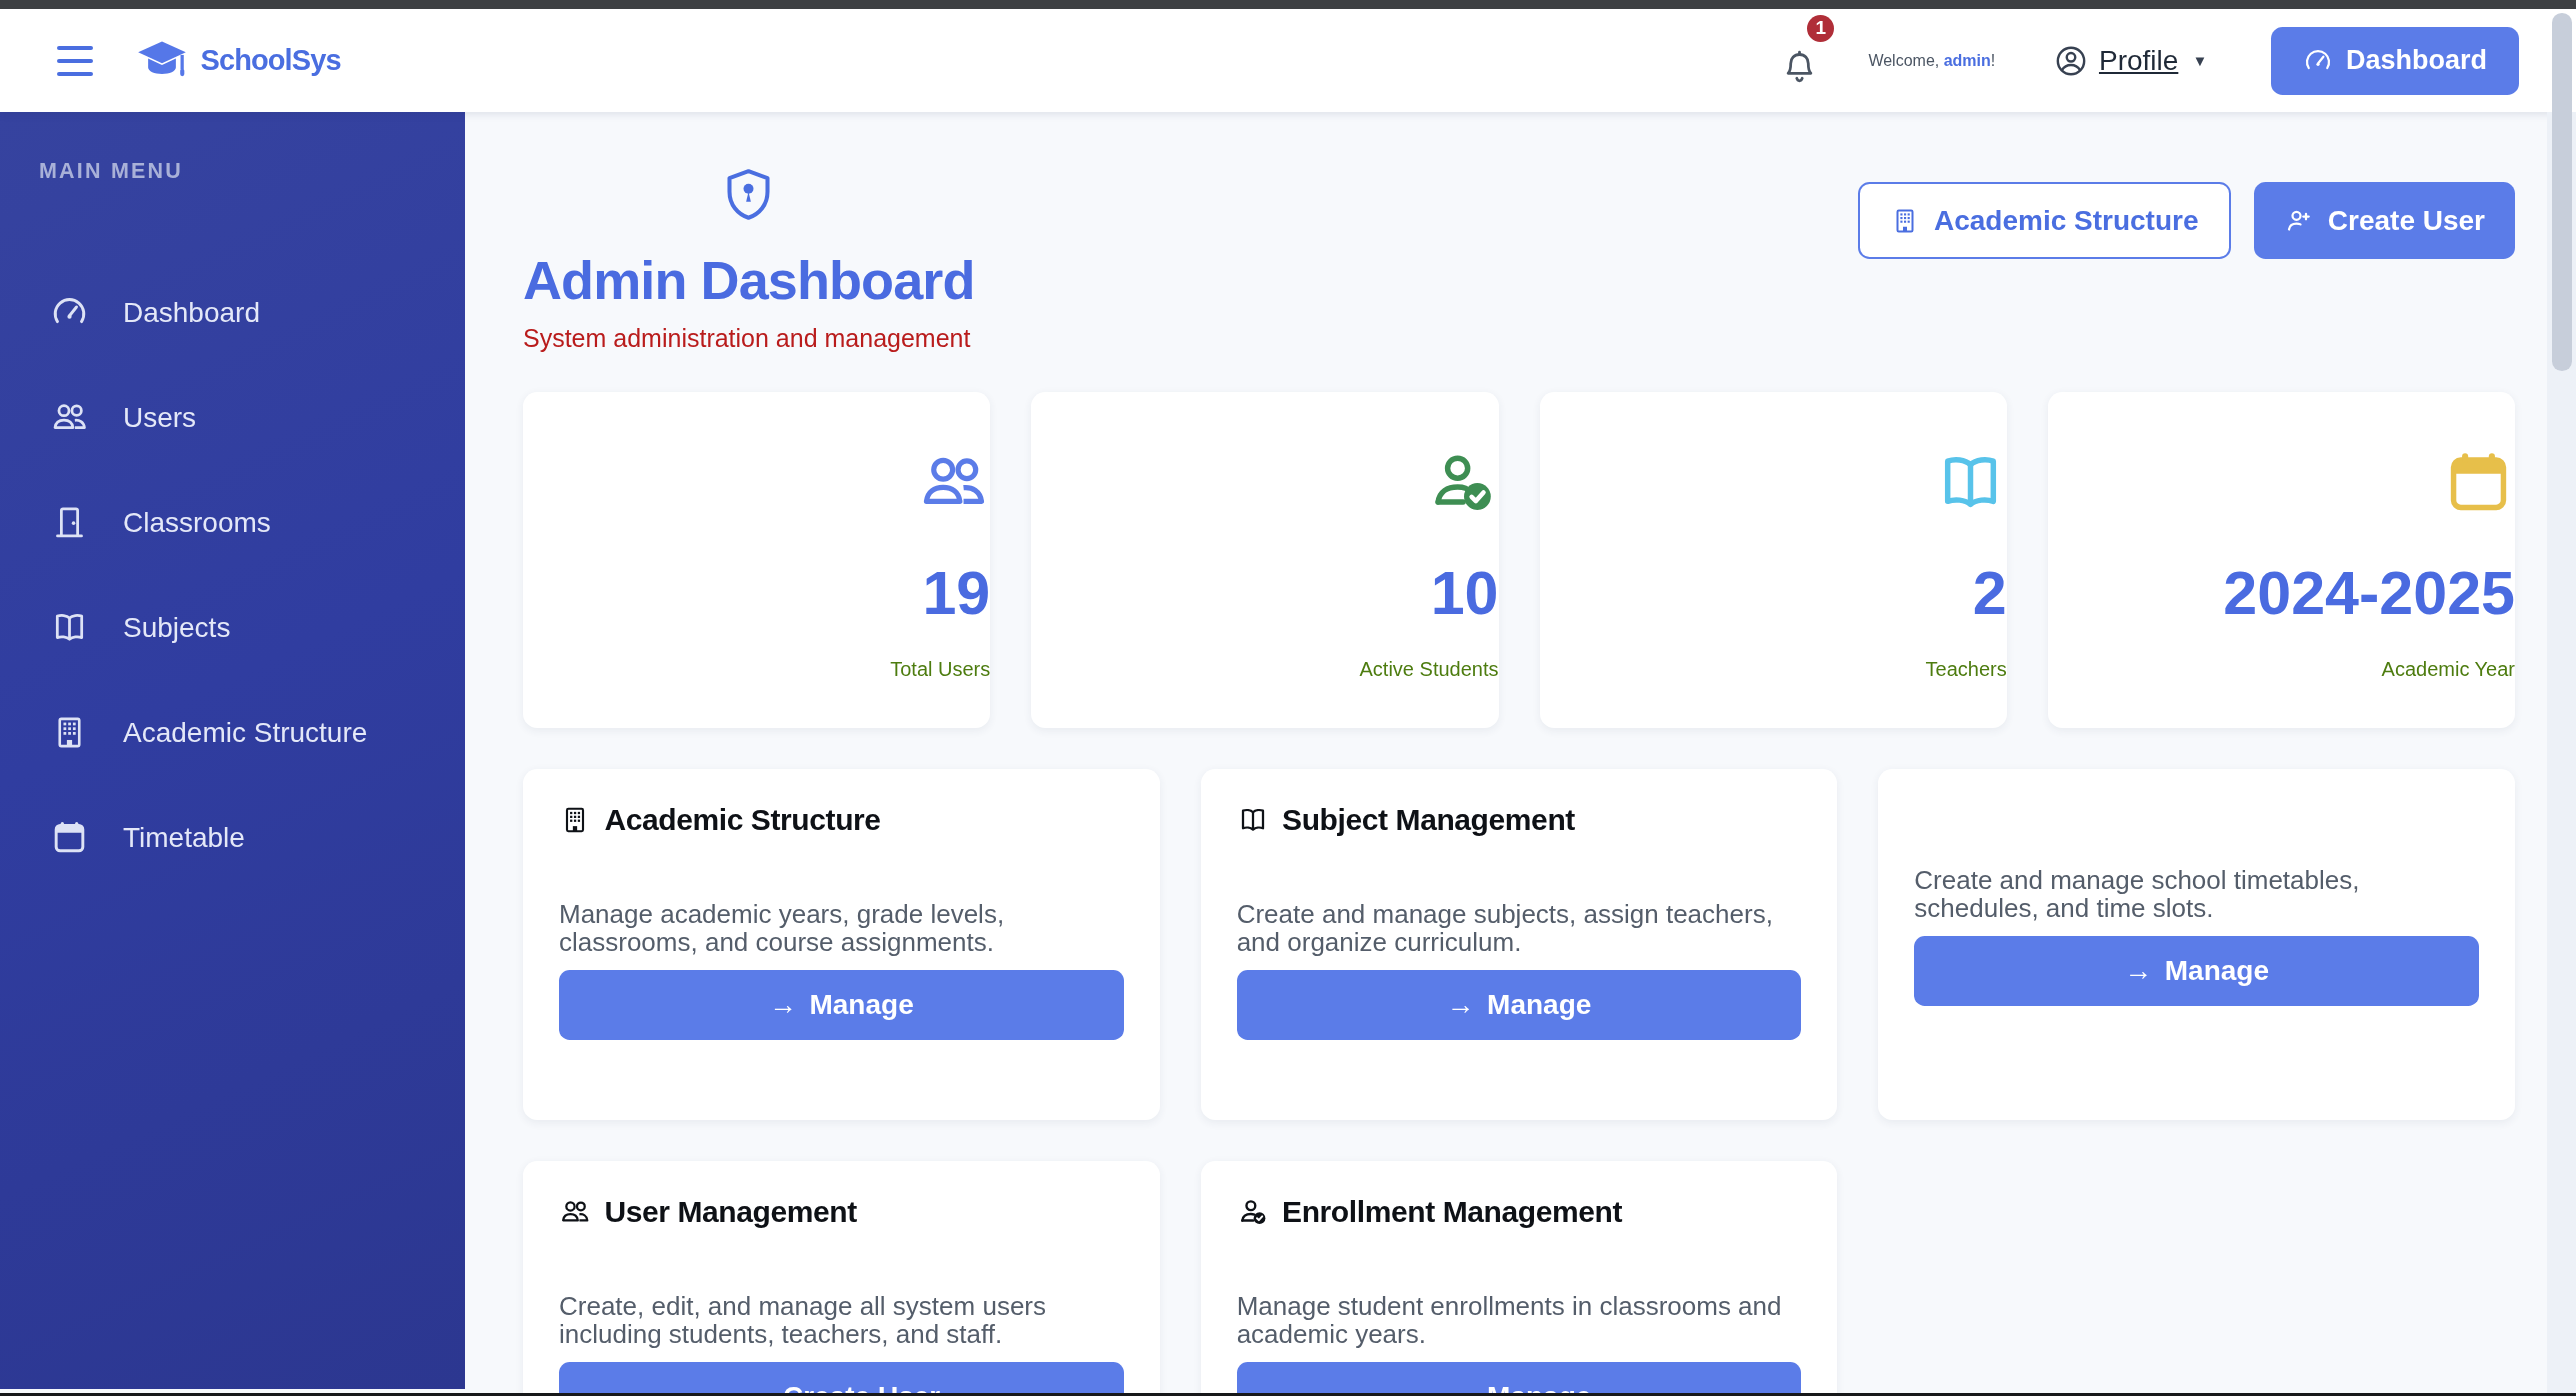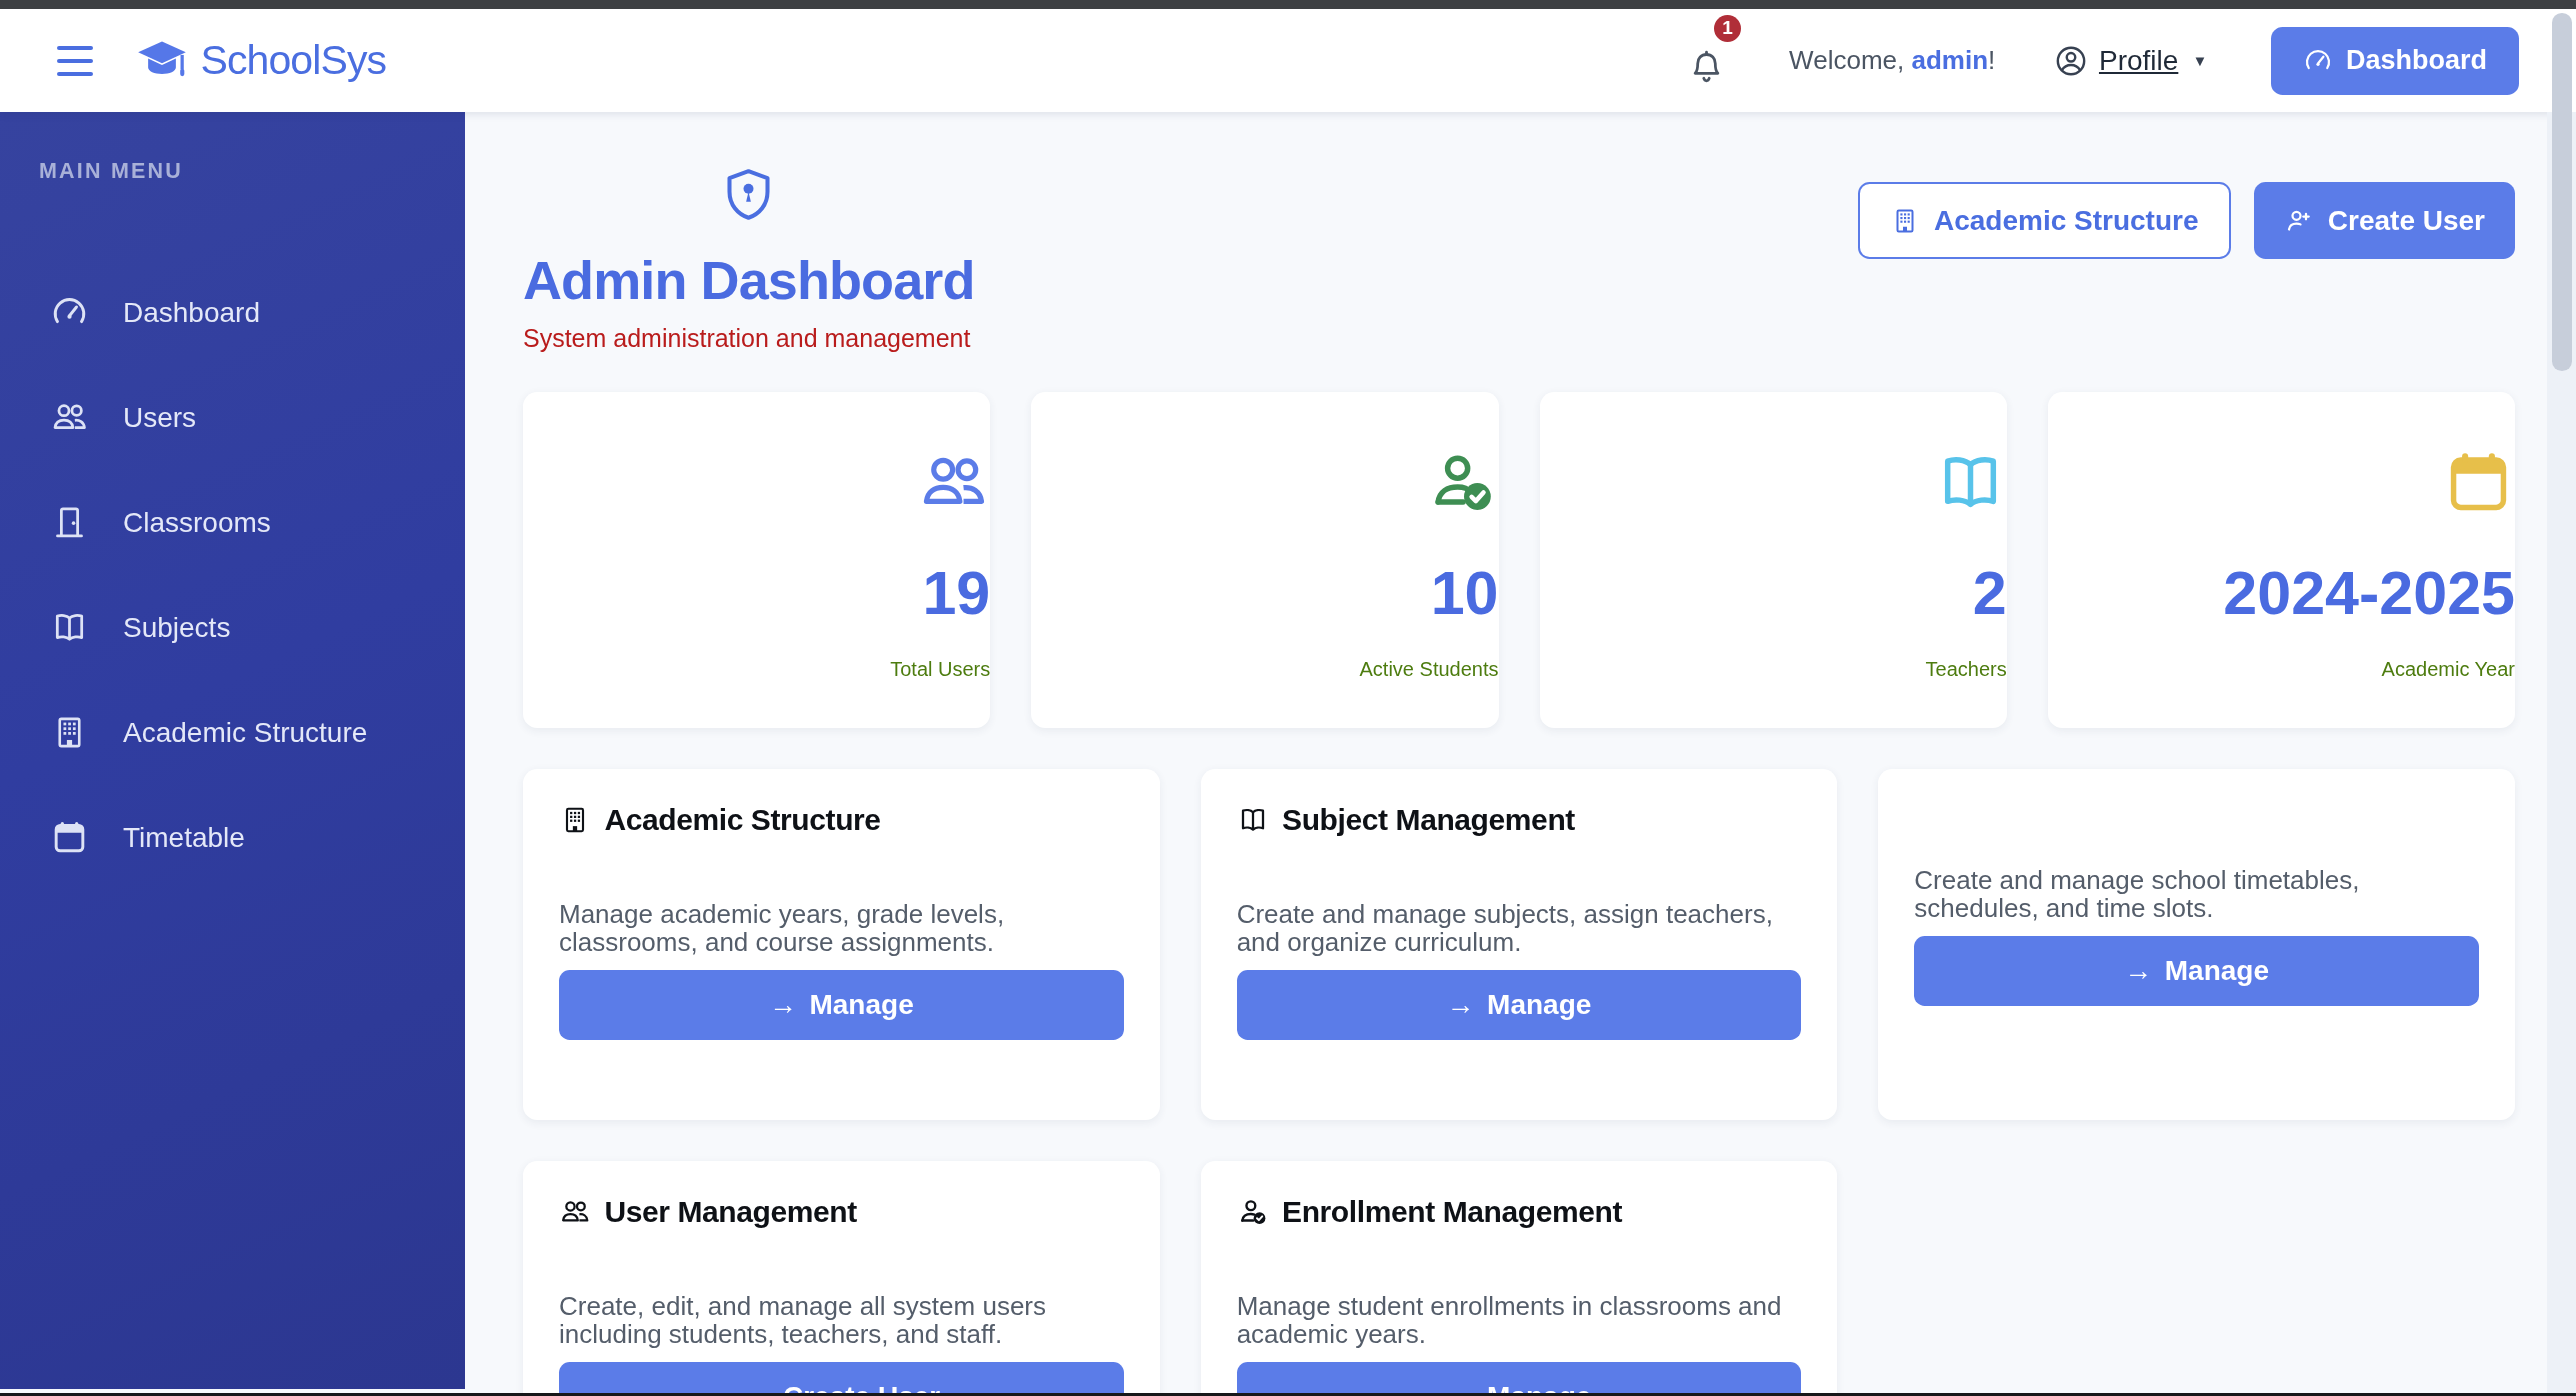--- a/index.html
+++ b/index.html
@@ -12,29 +12,29 @@
   .bottom-edge { position:absolute; bottom:0; left:0; width:100%; height:4.5px; background:#17181a; z-index:60; }
 
   
   .topbar { position:absolute; top:9px; left:0; width:100%; height:103px; background:#ffffff;
             box-shadow:0 2.7px 7.2px rgba(30,40,90,.10); display:flex; align-items:center; z-index:30; }
   .hamburger { margin-left:57px; width:38px; height:30px; display:flex; flex-direction:column;
                justify-content:space-between; background:none; border:none; cursor:pointer; }
   .hamburger span { display:block; width:36px; height:4px; border-radius:2.7px; background:#4a6ee0; }
   .brand { display:flex; align-items:center; margin-left:41px; gap:12.5px; }
   .brand svg { width:52px; height:52px; color:#5577e8; }
-  .brand-name { font-size:41px; font-weight:normal; color:#4a6ee0; letter-spacing:-0.9px; }
+  .brand-name { font-size:29px; font-weight:bold; color:#4a6ee0; letter-spacing:-0.9px; }
 
   .topbar-right { margin-left:auto; margin-right:57px; display:flex; align-items:center; }
   .bell-wrap { position:relative; width:41px; height:52px; cursor:pointer; }
   .bell-wrap svg { width:39px; height:39px; color:#4b5563; position:absolute; left:0; bottom:0; }
   .badge { position:absolute; left:27px; top:-19.7px; min-width:27px; height:27px; border-radius:13.4px;
            background:#b02e38; color:#fff; font-size:19px; font-weight:bold; display:flex;
            align-items:center; justify-content:center; padding:0 5.4px; }
-  .welcome { margin-left:61px; font-size:26px; color:#4b5563; white-space:nowrap; }
+  .welcome { margin-left:47px; font-size:16px; color:#4b5563; white-space:nowrap; }
   .welcome b { color:#4a6ee0; }
   .profile { margin-left:59px; display:flex; align-items:center; gap:10.7px; cursor:pointer; }
   .profile svg { width:34px; height:34px; color:#374151; }
   .profile-label { font-size:28px; color:#1f2937;text-decoration:underline; }
   .caret { font-size:15px; color:#374151; margin-left:3.6px; }
   .btn-dash { margin-left:64px; height:68px; padding:0 32px; border:none; border-radius:11.6px;
               background:#5b7ce8; color:#fff; font-size:27px; font-weight:bold; display:flex;
               align-items:center; gap:12.5px; cursor:pointer; font-family:inherit; }
   .btn-dash svg { width:30px; height:30px; }
 

